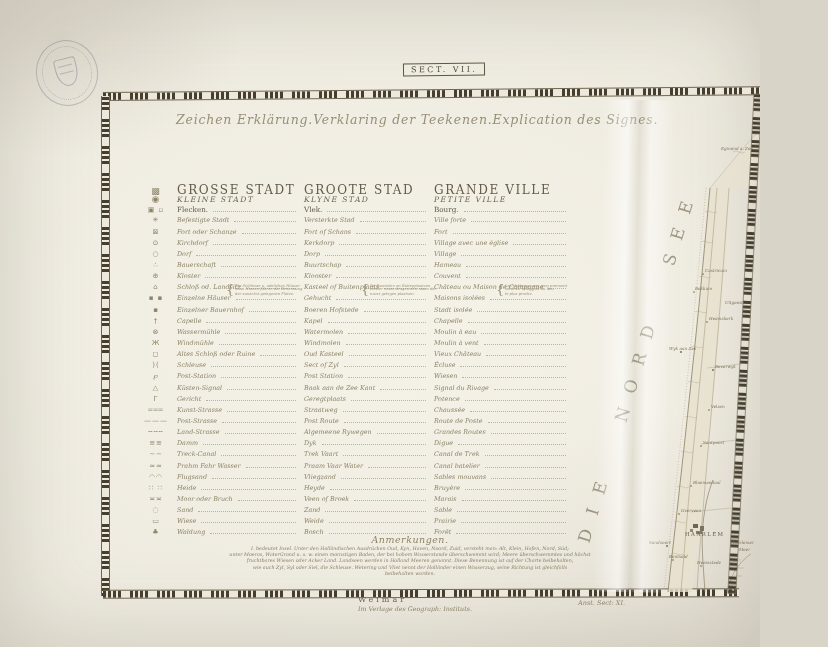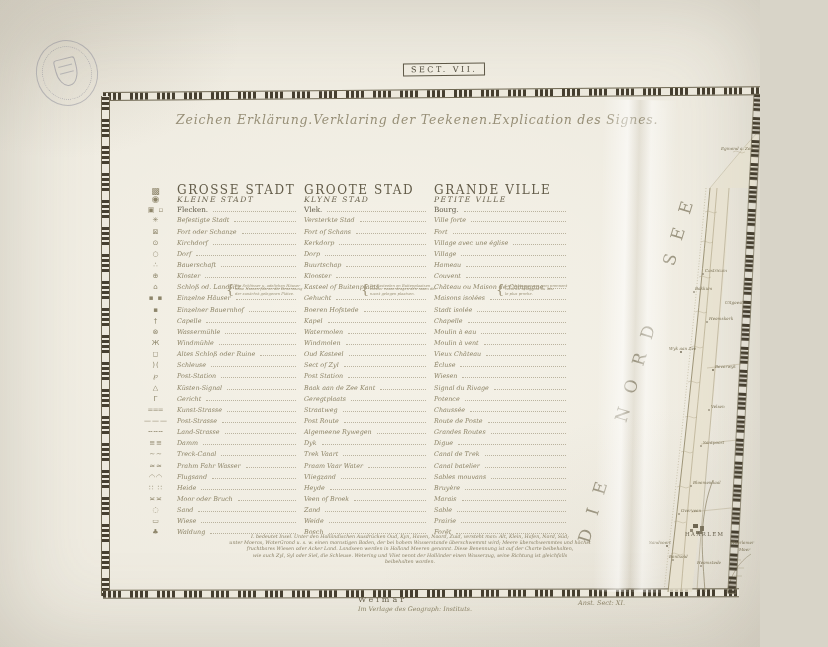--- a/index.html
+++ b/index.html
@@ -593,20 +593,21 @@
   <div class="note" id="note-fr">
       <span class="brace">{</span>
       <span class="nlines">
         <div>Les châteaux sans nom prennent</div>
         <div>celui du village ou du lieu</div>
         <div>le plus proche.</div>
       </span>
     </div>
 
   <div class="remarks">
+    <div class="rtitle">Anmerkungen.</div>
     <div id="remark-lines">
         <div class="rline">I. bedeutet Insel. Unter den Holländischen Ausdrücken Oud, Kyn, Haven, Noord, Zuid, versteht man: Alt, Klein, Hafen, Nord, Süd;</div>
         <div class="rline">unter Moeras, WaterGrond u. s. w. einen morastigen Boden, der bei hohem Wasserstande überschwemmt wird; Meere überschwemmtes und höchst</div>
         <div class="rline">fruchtbares Wiesen oder Acker Land. Landseen werden in Holland Meeren genannt. Diese Benennung ist auf der Charte beibehalten,</div>
         <div class="rline">wie auch Zyl, Syl oder Siel, die Schleuse. Wetering und Vliet nennt der Holländer einen Wasserzug, seine Richtung ist gleichfalls</div>
         <div class="rline">beibehalten worden.</div>
       </div>
   </div>
 
   <svg id="map" width="225" height="512" viewBox="0 0 225 512">

